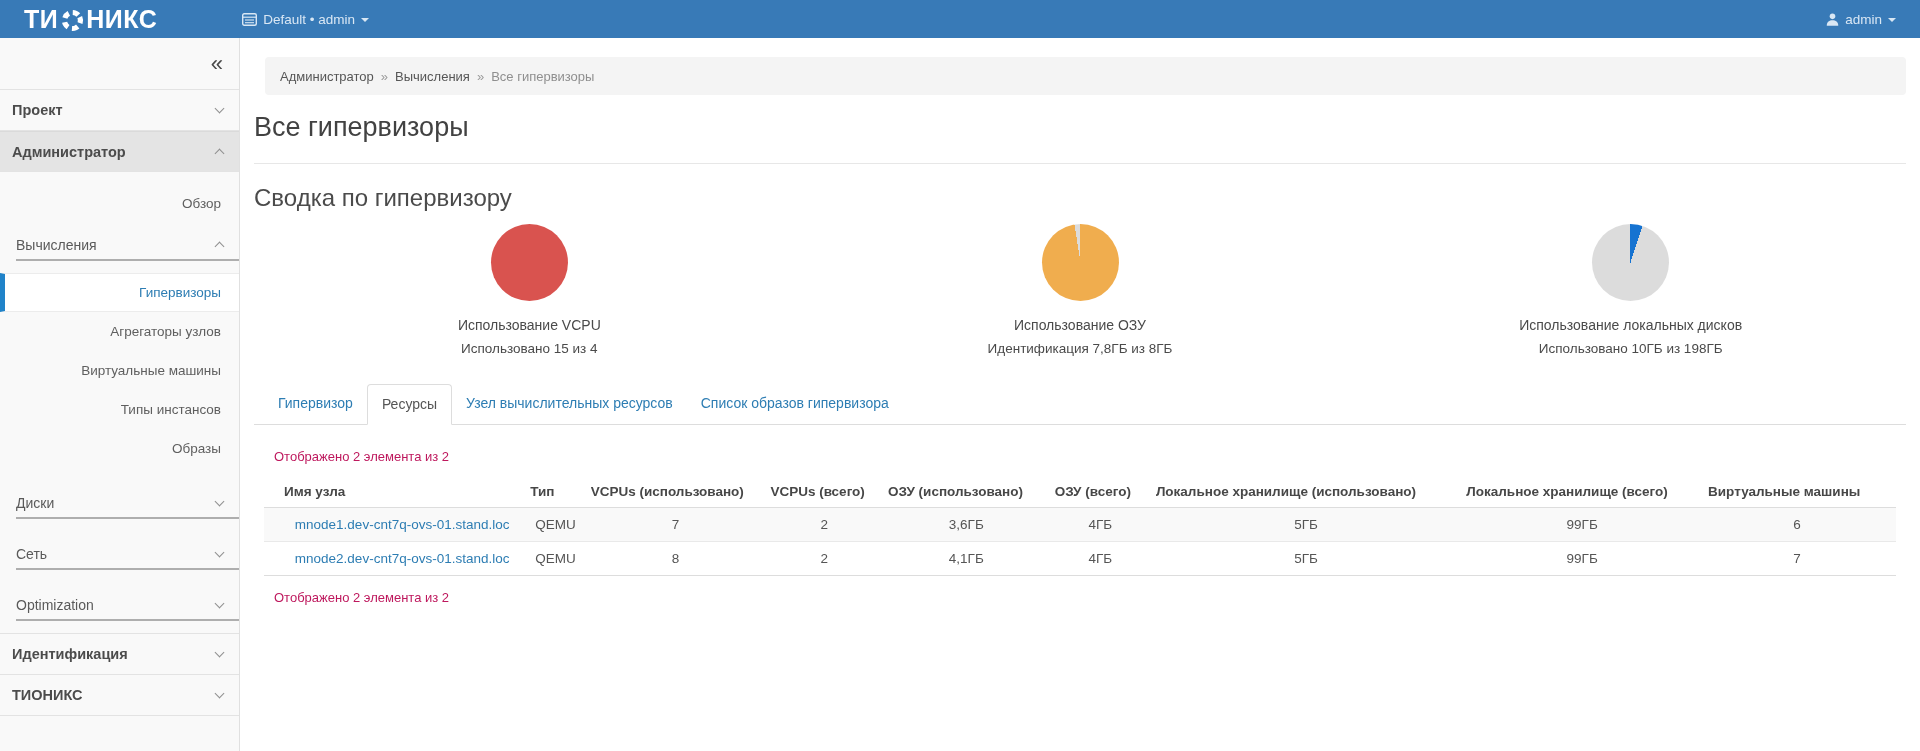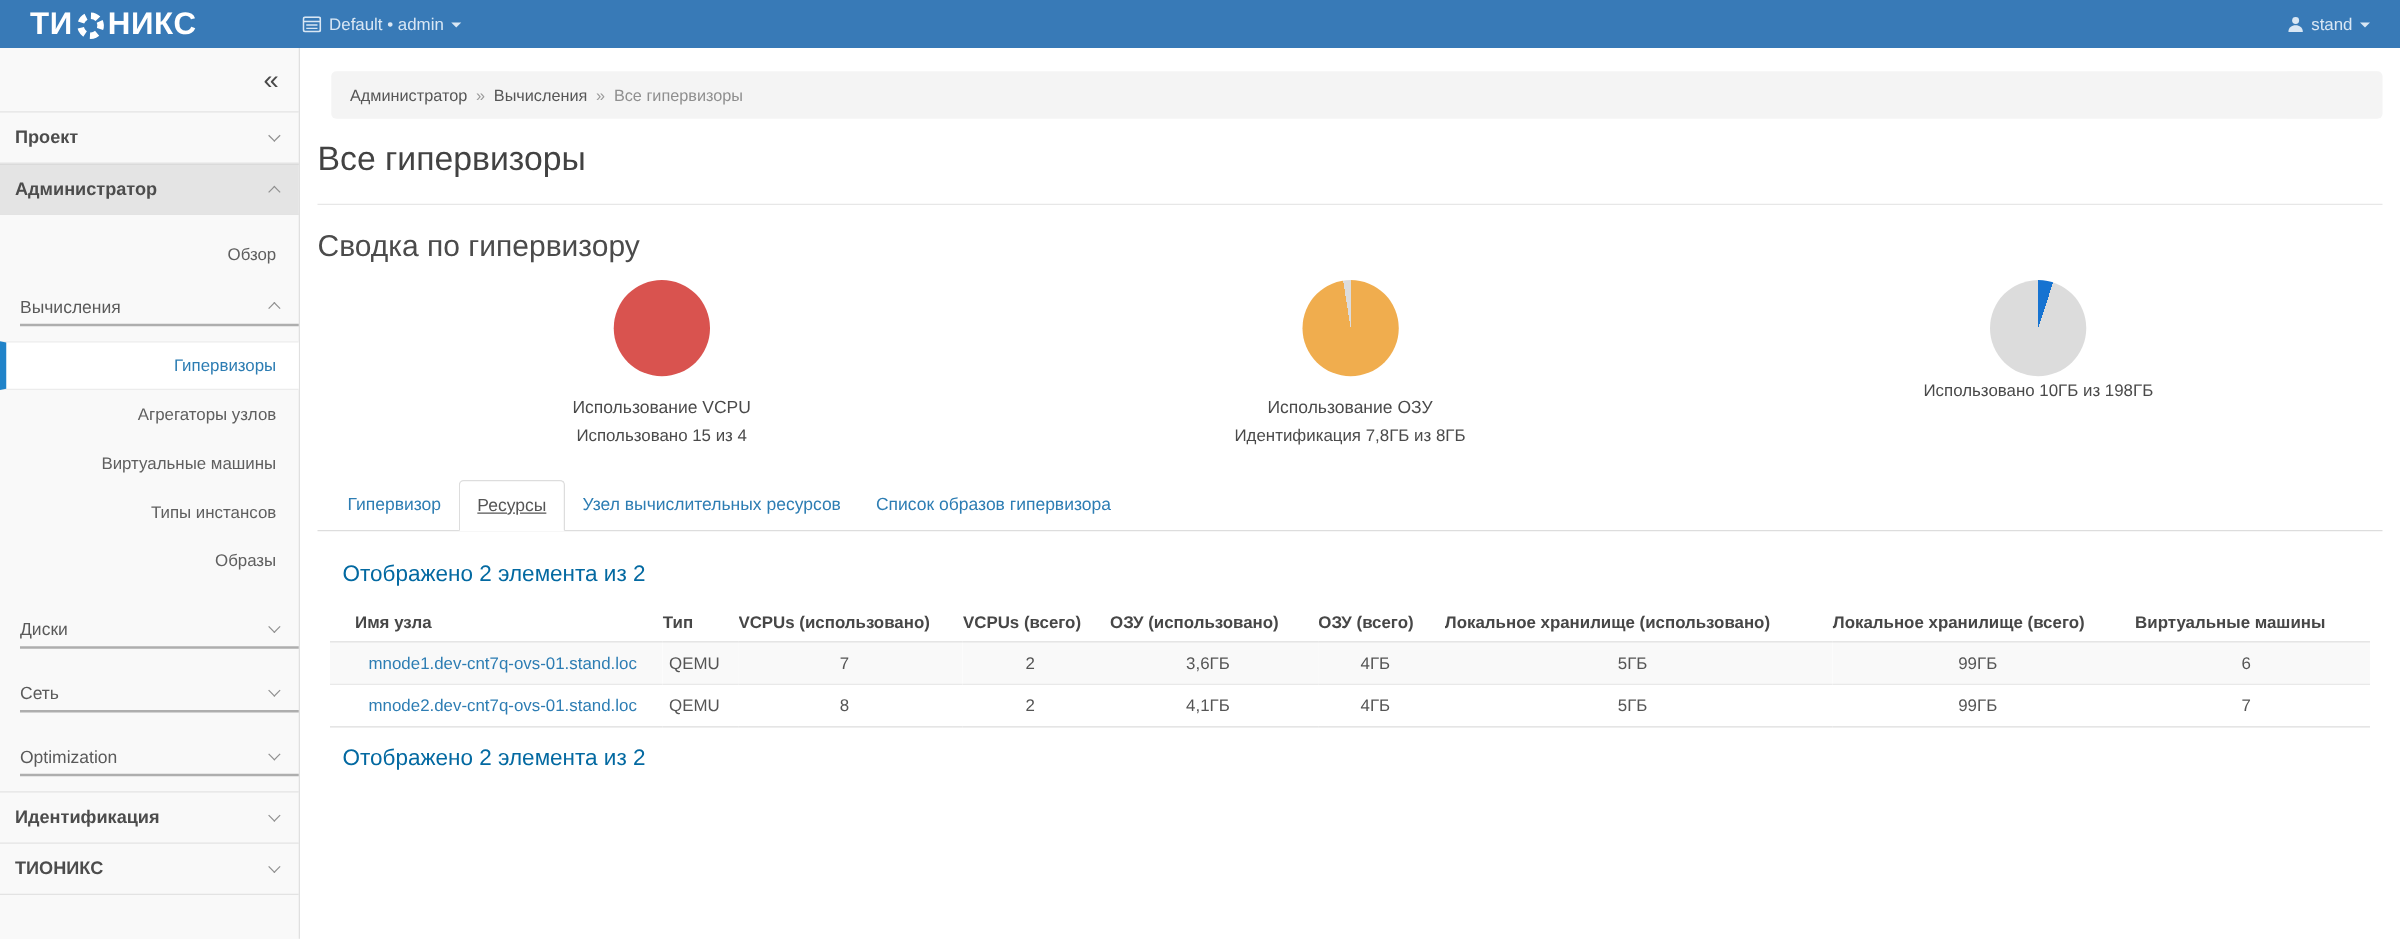--- a/index.html
+++ b/index.html
@@ -92,24 +92,24 @@
 
   ul.tabs {
     list-style:none; display:flex; margin:24px 0 0; padding:0 0 0 10px;
     border-bottom:1px solid #ddd; font-size:14px;
   }
   ul.tabs li {
     padding:10px 14px; margin-bottom:-1px; color:#2d7db3; cursor:pointer; line-height:19px;
   }
   ul.tabs li.active {
     background:#fff; border:1px solid #ddd; border-bottom-color:#fff;
-    border-radius:4px 4px 0 0; color:#555; cursor:default;text-decoration:underline;
-  }
-
-  .shown { font-size:18px; color:#0369a1; padding-left:20px; }
+    border-radius:4px 4px 0 0; color:#555; cursor:default;
+  }
+
+  .shown { font-size:13px; color:#be185d; padding-left:20px; }
   .shown.top { margin-top:24px; }
   .shown.bottom { margin-top:14px; }
 
   table.tbl {
     width:calc(100% - 20px); margin:12px 10px 0; border-collapse:collapse;
     font-size:13.5px; color:#555; table-layout:fixed;
   }
   table.tbl th {
     text-align:left; font-weight:700; color:#474747; padding:8px 10px 8px 0;
     border-bottom:1px solid #ddd; white-space:nowrap; overflow:hidden;
@@ -149,21 +149,21 @@
     <i class="caret"></i>
   </div>
 
   <div class="nav-item usr">
     <span>
       <svg class="icon-svg" width="13" height="13" viewBox="0 0 14 14">
         <circle cx="7" cy="3.6" r="3" fill="#d9e7f4"></circle>
         <path d="M0.8,13.6 C0.8,9.6 3.6,7.8 7,7.8 C10.4,7.8 13.2,9.6 13.2,13.6 Z" fill="#d9e7f4"></path>
       </svg>
     </span>
-    <span>stand</span>
+    <span>admin</span>
     <i class="caret"></i>
   </div>
 </header>
 
 <aside class="sidebar">
   <div class="sb-top">
     <span class="collapse-btn">«</span>
   </div>
 
   <div class="sb-dash">
@@ -251,20 +251,21 @@
       <div class="pie-label">Использование VCPU</div>
       <div class="pie-sub">Использовано 15 из 4</div>
     </div>
     <div class="pie-col">
       <div class="pie" style="background: conic-gradient(rgb(240, 173, 78) 0deg, rgb(240, 173, 78) 351deg, rgb(220, 220, 220) 351deg, rgb(220, 220, 220) 360deg);"></div>
       <div class="pie-label">Использование ОЗУ</div>
       <div class="pie-sub">Идентификация 7,8ГБ из 8ГБ</div>
     </div>
     <div class="pie-col">
       <div class="pie" style="background: conic-gradient(rgb(22, 115, 209) 0deg, rgb(22, 115, 209) 18.1818deg, rgb(220, 220, 220) 18.1818deg, rgb(220, 220, 220) 360deg);"></div>
+      <div class="pie-label">Использование локальных дисков</div>
       <div class="pie-sub">Использовано 10ГБ из 198ГБ</div>
     </div>
   </div>
 
   <ul class="tabs">
     <li>Гипервизор</li>
     <li class="active">Ресурсы</li>
     <li>Узел вычислительных ресурсов</li>
     <li>Список образов гипервизора</li>
   </ul>

